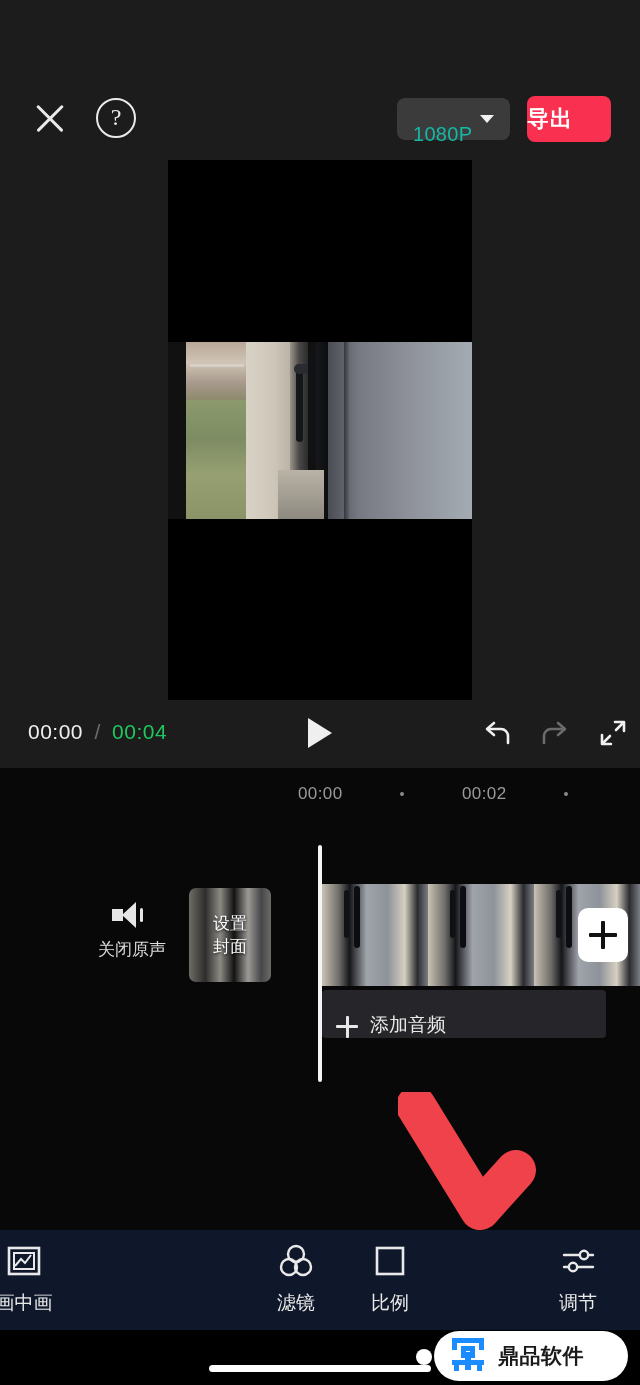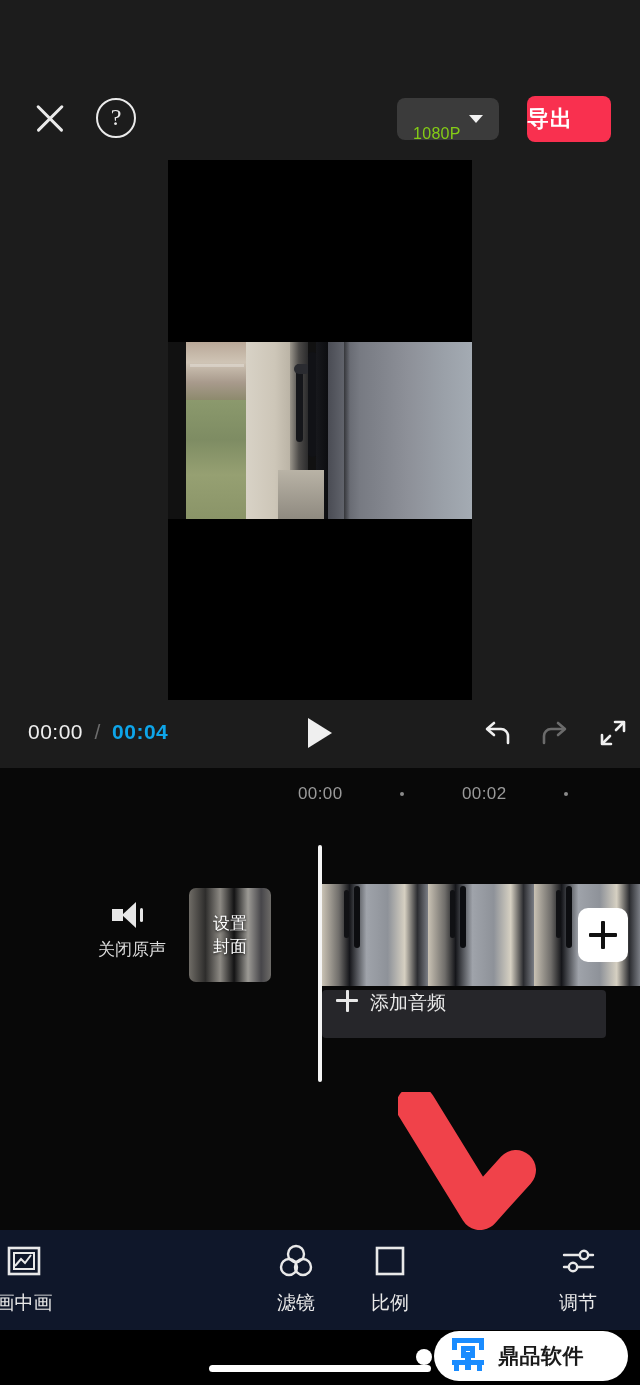--- a/index.html
+++ b/index.html
@@ -31,21 +31,21 @@
     border:2.5px solid #eaeaea; border-radius:50%;
     color:#eaeaea; font-size:24px; line-height:35px; text-align:center;
     font-family:"Liberation Serif", serif;
   }
 
   .res-pill {
     position:absolute; left:397px; top:98px; height:42px;
     padding:0 16px; background:#3b3b3b; border-radius:8px;
     display:flex; align-items:center; gap:8px;
   }
-  .res-pill .lbl { color:#84cc16; font-size:16px; letter-spacing:.3px;margin-top:30px; }
+  .res-pill .lbl { color:#14b8a6; font-size:20px; letter-spacing:.3px;margin-top:30px; }
   .caret {
     width:0;height:0;border-left:7px solid transparent;
     border-right:7px solid transparent;border-top:8px solid #f2f2f2;
   }
 
   .export-btn {
     position:absolute; left:527px; top:96px; width:84px; height:46px;
     background:#f9304f; border-radius:8px;
     display:flex; align-items:center; 
   }
@@ -116,21 +116,21 @@
 
   
   .ctrl-row {
     position:absolute; left:0; top:540px; width:640px; height:68px;
   }
   .tc {
     position:absolute; left:28px; top:20px; font-size:21px; letter-spacing:.5px;
   }
   .tc .cur { color:#efefef; }
   .tc .sep { color:#6d6d6d; margin:0 5px; }
-  .tc .tot { color:#0ea5e9;font-weight:bold; }
+  .tc .tot { color:#22c55e; }
   .play-tri {
     position:absolute; left:308px; top:18px;
     width:0;height:0;border-top:15px solid transparent;
     border-bottom:15px solid transparent;border-left:24px solid #efefef;
   }
   .icn { position:absolute; top:14px; }
   .undo  { left:478px; }
   .redo  { left:536px; }
   .fulls { left:594px; }
 
@@ -197,21 +197,21 @@
     background:#fff; border-radius:10px;
   }
   .add-clip-btn:before, .add-clip-btn:after {
     content:""; position:absolute; background:#111; border-radius:1px;
   }
   .add-clip-btn:before { left:11px; top:25px; width:28px; height:4px; }
   .add-clip-btn:after  { left:23px; top:13px; width:4px; height:28px; }
 
   .audio-track {
     position:absolute; left:322px; top:990px; width:284px; height:48px;
-    background:#26262a; border-radius:4px; display:flex; align-items:flex-start;
+    background:#26262a; border-radius:4px; display:flex; align-items:flex-end;
   }
   .audio-track .plus {
     position:relative; width:22px; height:22px; margin-left:14px; margin-right:12px;
   }
   .audio-track .plus:before, .audio-track .plus:after {
     content:""; position:absolute; background:#e8e8e8; border-radius:1px;
   }
   .audio-track .plus:before { left:0; top:9px; width:22px; height:3px; }
   .audio-track .plus:after  { left:9.5px; top:0; width:3px; height:22px; }
   .audio-track .lbl { color:#e8e8e8; font-size:19px; }

